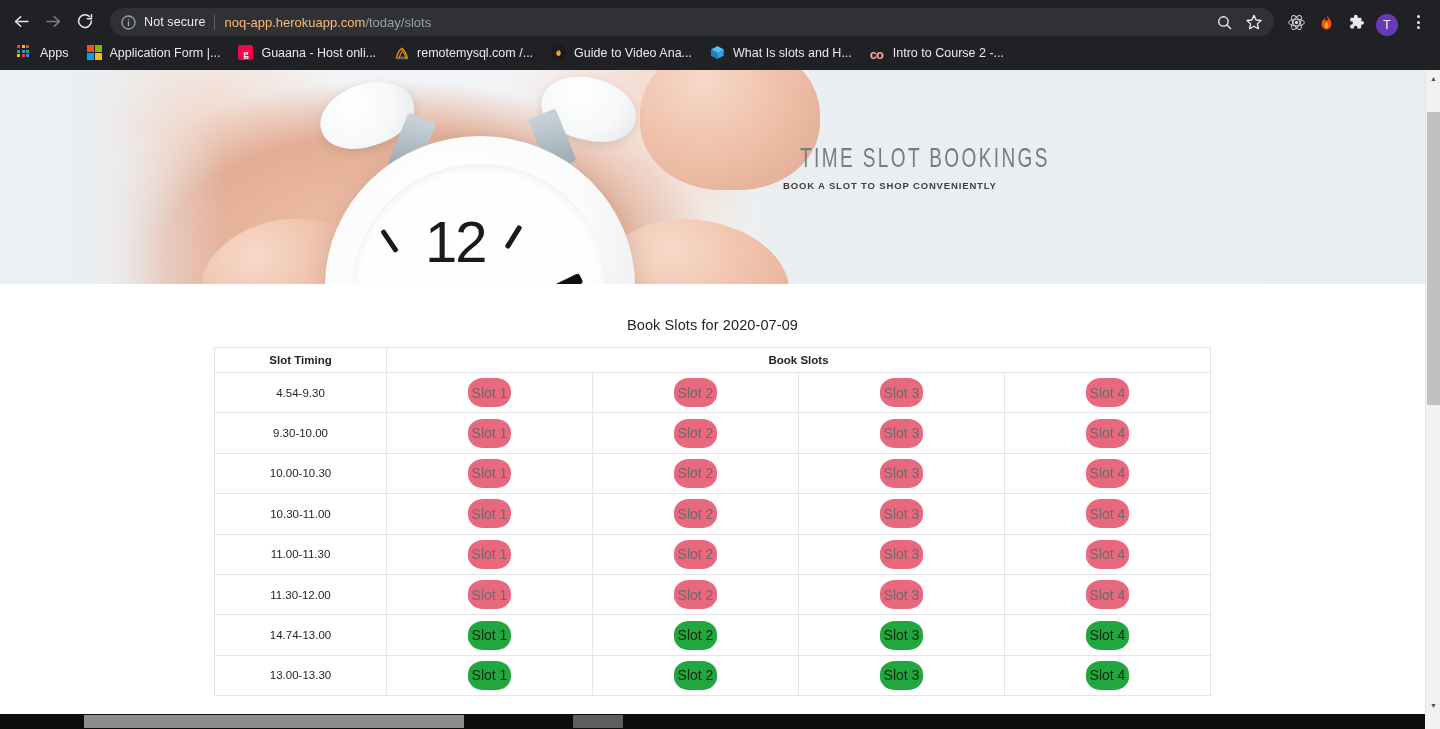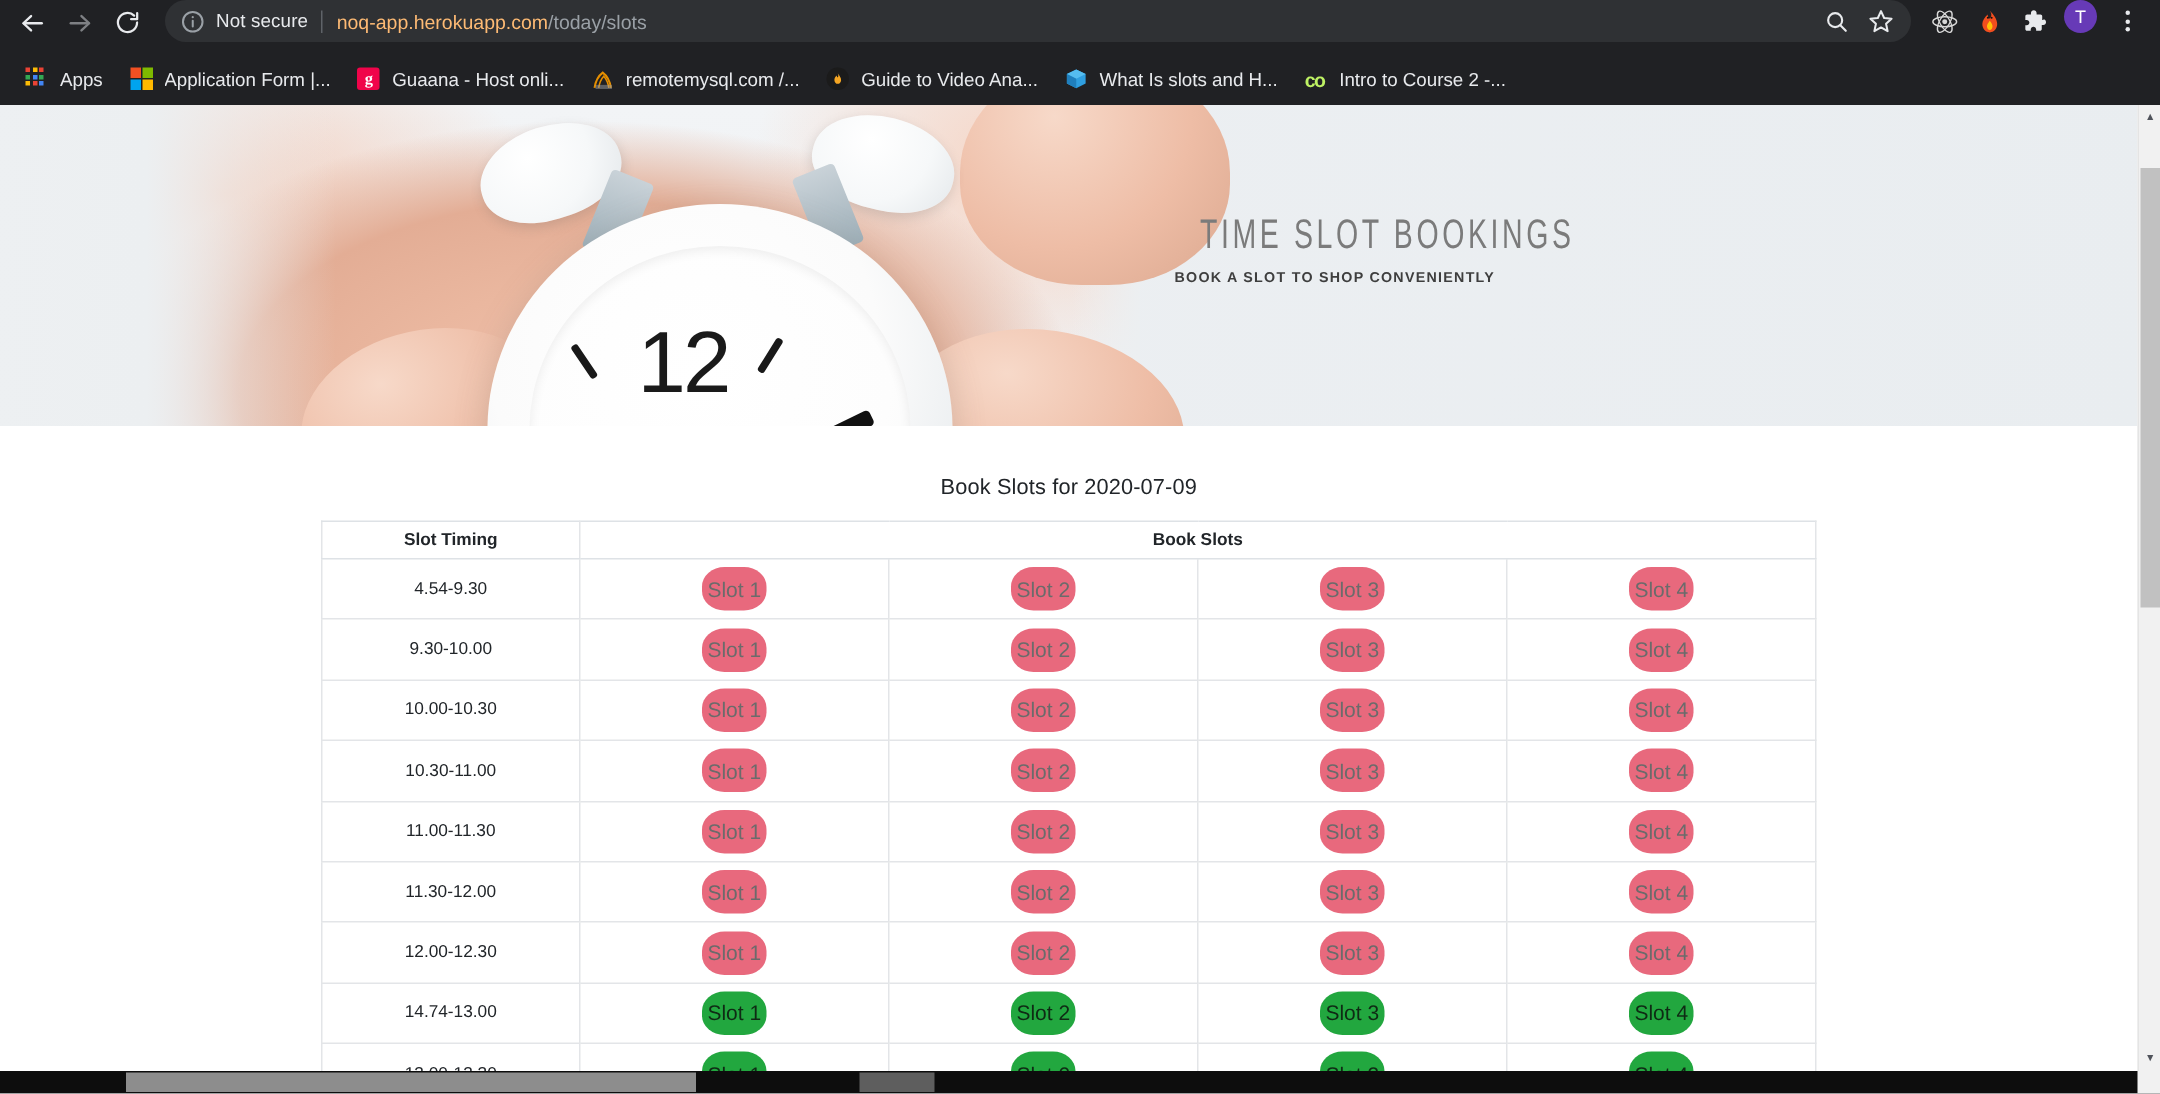--- a/index.html
+++ b/index.html
@@ -8,21 +8,21 @@
     font-family:"Liberation Sans", sans-serif;
     background:#ffffff;
     -webkit-font-smoothing:antialiased;
   }
 
   
   .browser { width:1440px; height:729px; position:relative; background:#202124; }
 
   .toolbar {
     height:36px; background:#202124;
-    display:flex; align-items:flex-start; padding:0 8px 0 6px; gap:2px;
+    display:flex; align-items:flex-end; padding:0 8px 0 6px; gap:2px;
   }
   .nav-btn {
     width:30px; height:30px; border-radius:50%;
     display:flex; align-items:center; justify-content:center;
     color:#e8eaed; flex:0 0 auto; cursor:pointer;
   }
   .nav-btn.disabled { color:#7e8084; }
   .nav-btn svg { display:block; }
 
   .omnibox {
@@ -84,21 +84,21 @@
     width:15px; height:15px; background:#f0044a; border-radius:2px; color:#fff;
     font-size:11px; font-weight:bold; display:flex; align-items:center; justify-content:center;
     font-family:"Liberation Serif", serif;
   }
   .ico-my { width:17px; height:15px; }
   .ico-fire-bm {
     width:15px; height:15px; border-radius:50%; background:#1b1b1b;
     display:flex; align-items:center; justify-content:center; font-size:9px; color:#f5a623;
   }
   .ico-box { width:15px; height:15px; }
-  .ico-co { font-size:13px; color:#bef264; font-weight:bold; letter-spacing:-1px; line-height:1; }
+  .ico-co { font-size:13px; color:#fca5a5; font-weight:bold; letter-spacing:-1px; line-height:1; }
 
   
   .viewport {
     position:absolute; left:0; top:70px; width:1440px; height:659px;
     background:#fff; overflow:hidden;
   }
   .page {
     position:absolute; left:0; top:0; width:1425px; height:644px;
     background:#fff; overflow:hidden;
   }
@@ -474,27 +474,20 @@
                   <td><button class="slot-btn booked">Slot 4</button></td>
                 </tr>
                 <tr>
                   <td class="time-cell col-time">11.30-12.00</td>
                   <td><button class="slot-btn booked">Slot 1</button></td>
                   <td><button class="slot-btn booked">Slot 2</button></td>
                   <td><button class="slot-btn booked">Slot 3</button></td>
                   <td><button class="slot-btn booked">Slot 4</button></td>
                 </tr>
                 <tr>
-                  <td class="time-cell col-time">12.00-12.30</td>
-                  <td><button class="slot-btn booked">Slot 1</button></td>
-                  <td><button class="slot-btn booked">Slot 2</button></td>
-                  <td><button class="slot-btn booked">Slot 3</button></td>
-                  <td><button class="slot-btn booked">Slot 4</button></td>
-                </tr>
-                <tr>
                   <td class="time-cell col-time">14.74-13.00</td>
                   <td><button class="slot-btn free">Slot 1</button></td>
                   <td><button class="slot-btn free">Slot 2</button></td>
                   <td><button class="slot-btn free">Slot 3</button></td>
                   <td><button class="slot-btn free">Slot 4</button></td>
                 </tr>
                 <tr>
                   <td class="time-cell col-time">13.00-13.30</td>
                   <td><button class="slot-btn free">Slot 1</button></td>
                   <td><button class="slot-btn free">Slot 2</button></td>

